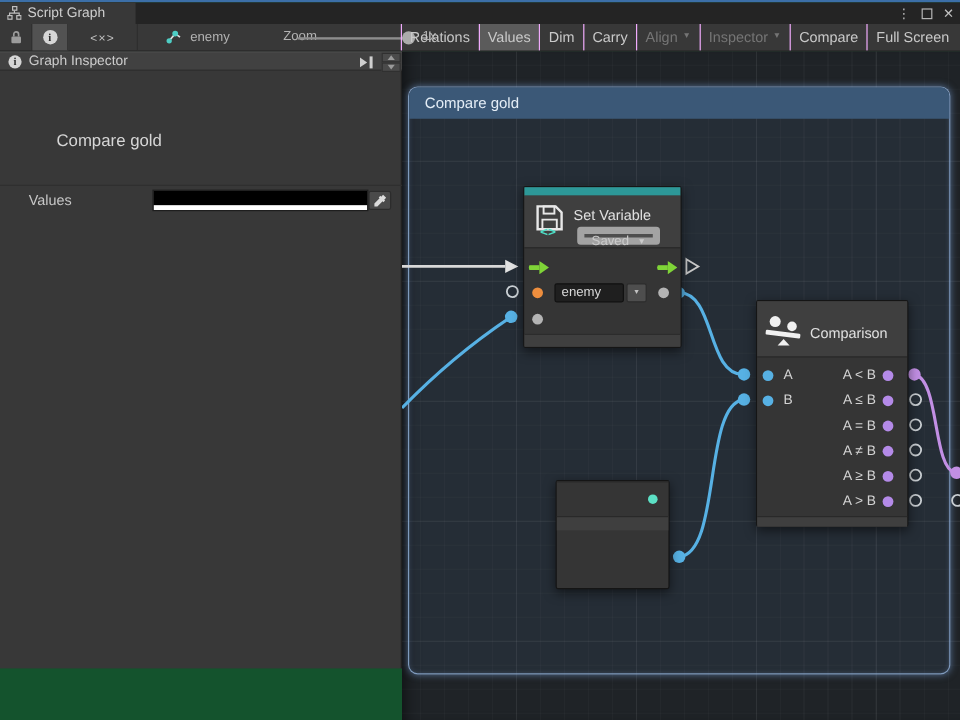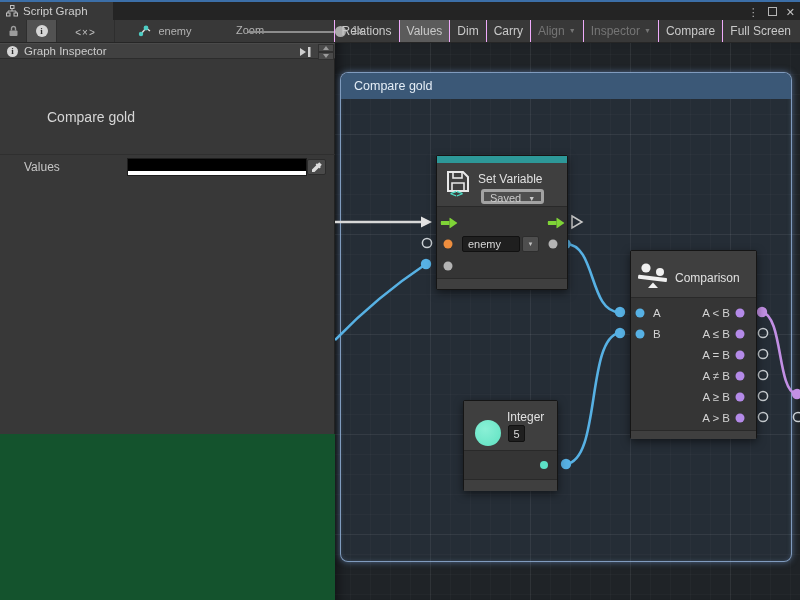--- a/index.html
+++ b/index.html
@@ -34,21 +34,21 @@
   .slider-handle { position:absolute; left:335px; top:6px; width:11px; height:11px; border-radius:50%; background:#ababab; }
   .zoom-value { position:absolute; left:352px; top:4px; font-size:11px; color:#b3b3b3; }
   .tb-right { position:absolute; right:2px; top:0; height:22px; display:flex; }
   .tb-btn { height:22px; display:flex; align-items:center; padding:0 7px; font-size:12px; color:#c9c9c9;
             border-left:1px solid #f0abfc; white-space:nowrap; }
   .tb-btn.active { background:#5b5b5b; }
   .tb-btn.disabled { color:#757575;justify-content:flex-end; }
   .caret::after { content:"\25BC"; font-size:7px; margin-left:4px; position:relative; top:-1px; }
 
   
-  .inspector { position:absolute; left:0; top:43px; width:335px; height:391px; background:#383838;
+  .inspector { position:absolute; left:0; top:43px; width:335px; height:514px; background:#383838;
                border-right:1px solid #222; }
   .insp-header { position:absolute; left:0; top:0; width:335px; height:16px; background:#414141;
                  border-top:1px solid #4a4a4a; border-bottom:1px solid #2c2c2c;
                  display:flex; align-items:center; gap:6px; padding-left:7px; }
   .insp-header .circle-i { width:11px; height:11px; }
   .insp-header-label { font-size:11.5px; color:#cccccc; }
   .spinner { position:absolute; right:1px; top:0; width:16px; height:16px; display:flex; flex-direction:column; }
   .spin-btn { flex:1; background:#4a4a4a; border:1px solid #303030; display:flex; align-items:center; justify-content:center; }
   .spin-up::after { content:""; border-left:3px solid transparent; border-right:3px solid transparent; border-bottom:4px solid #9a9a9a; }
   .spin-down::after { content:""; border-left:3px solid transparent; border-right:3px solid transparent; border-top:4px solid #9a9a9a; }
@@ -95,21 +95,21 @@
   .p { position:absolute; border-radius:50%; transform:translate(-50%,-50%); }
   .d9 { width:9px; height:9px; } .d8 { width:8px; height:8px; }
 
   
   .sv { left:101px; top:112px; width:132px; height:135px; }
   .sv-strip { height:7px; background:#2d9898; }
   .sv-header { height:43px; }
   .sv-body { height:72px; }
   .sv-footer { height:11px; }
   .sv-drop { position:absolute; left:44px; top:26px; height:15px; padding:0 6px; background:#4e4e4e;
-             border:3px solid #a3a3a3; border-radius:3px; font-size:11px; color:#cbcbcb; line-height:13px; }
+             border:6px solid #a3a3a3; border-radius:3px; font-size:11px; color:#cbcbcb; line-height:13px; }
   .field { position:absolute; background:#1f1f1f; border:1px solid #111; border-radius:2px;
            color:#d8d8d8; font-size:11px; line-height:14px; padding-left:5px; }
   .mini-caret { position:absolute; background:#4e4e4e; border:1px solid #2d2d2d; border-radius:2px;
                 display:flex; align-items:center; justify-content:center; }
   .mini-caret::after { content:"\25BC"; font-size:6px; color:#c2c2c2; }
 
   
   .cmp { left:295px; top:207px; width:127px; height:189px;text-align:center; }
   .cmp-header { height:46px; }
   .cmp-body { height:133px; }
@@ -328,27 +328,20 @@
         <span class="p d9" style="left:109px;top:78px;background:#b48ae8;"></span>
         <span class="cmp-out-label" style="top:99px;">A ≥ B</span>
         <span class="p d9" style="left:109px;top:99px;background:#b48ae8;"></span>
         <span class="cmp-out-label" style="top:120px;">A &gt; B</span>
         <span class="p d9" style="left:109px;top:120px;background:#b48ae8;"></span>
       </div>
       <div class="node-footer cmp-footer"></div>
     </div>
 
     <div class="node int">
-      <div class="node-header int-header">
-        <div class="int-circle"></div>
-        <span class="node-title" style="left:43px;top:9px;">Integer</span>
-        <div class="field int-value">
-          <span>5</span>
-        </div>
-      </div>
       <div class="node-body int-body">
         <span class="p d8" style="left:80px;top:14px;background:#5ce0c5;"></span>
       </div>
       <div class="node-footer int-footer"></div>
     </div>
 
   </div>
 </div>
 
 </body></html>

